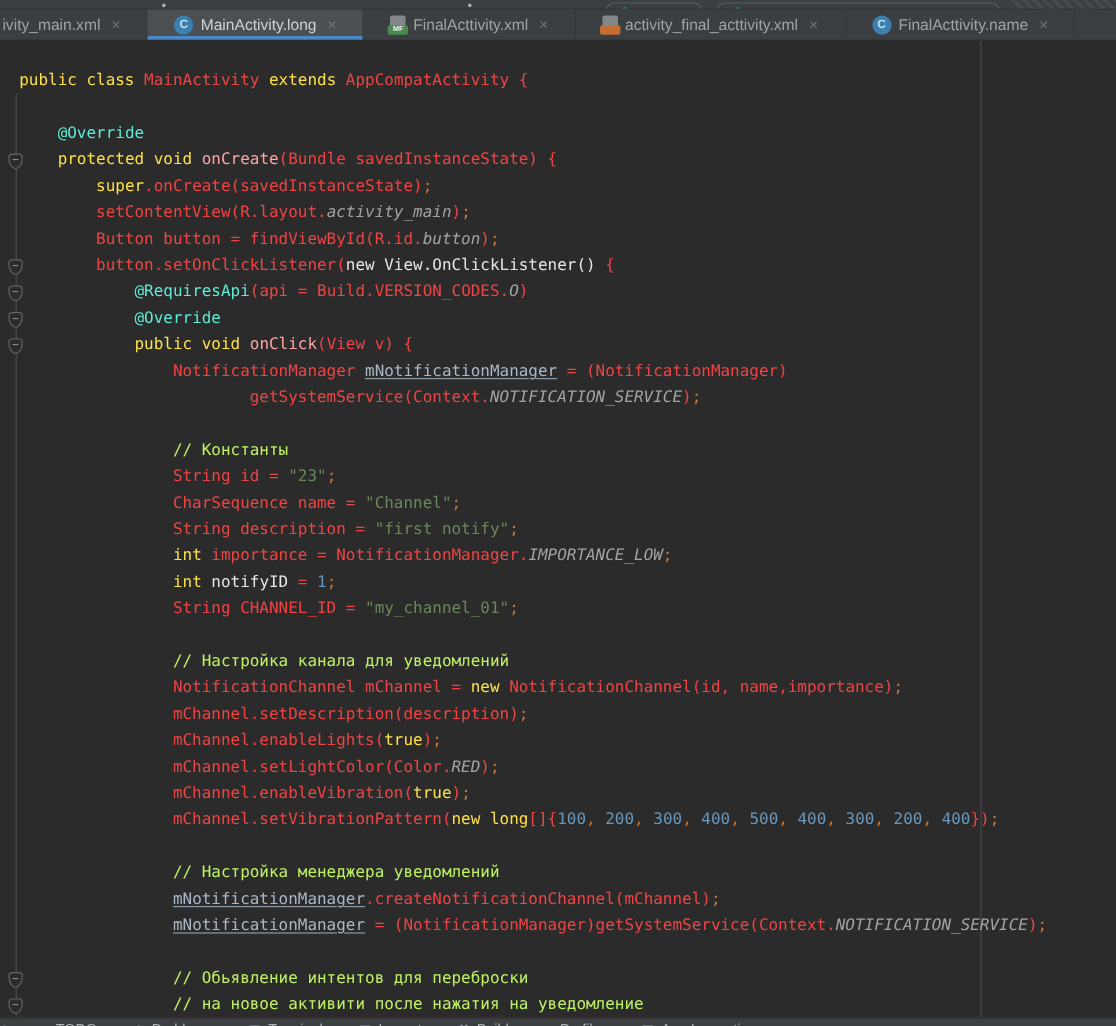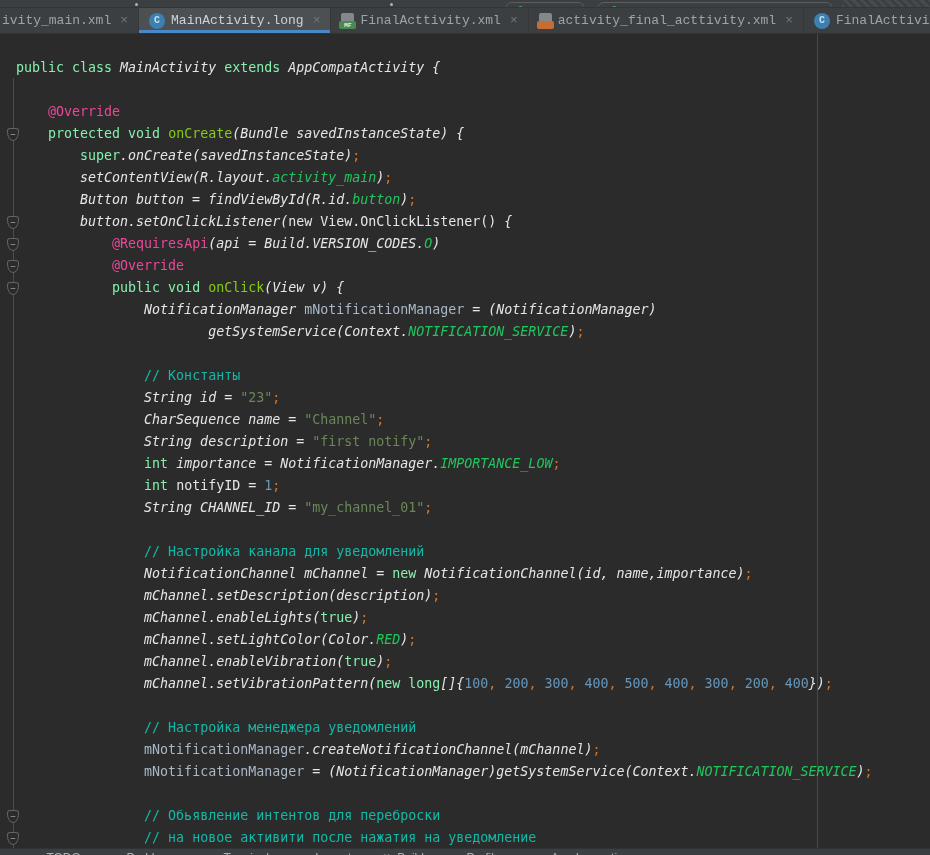--- a/index.html
+++ b/index.html
@@ -16,52 +16,52 @@
   .widget .dot { position:absolute; top:3px; width:5px; height:5px; border-radius:50%; }
   .dot-green { background:var(--green); }
   .dot-light { background:#c3c7ca; width:3px !important; height:3px !important; top:4px !important; }
   .stray-dot { position:absolute; top:3px; width:3px; height:3px; border-radius:50%; background:#aeb2b5; }
   .stripes { position:absolute; right:0; top:0; width:88px; height:8px;
     background:repeating-linear-gradient(45deg,#474a4c 0 3px,#3c3f41 3px 6px); }
 
   
   .tabbar { position:absolute; top:8px; left:0; right:0; height:26px; background:var(--barbg);
     border-bottom:1px solid #323232; display:flex; align-items:stretch; }
-  .tab { position:relative; display:flex; align-items:center; gap:6px; padding:0 10px;
-    font-size:13px; color:#9da3ab; border-right:1px solid #36393a; white-space:nowrap;font-family:Liberation Mono, monospace; }
+  .tab { position:relative; display:flex; align-items:center; gap:6px; padding:0 22px;
+    font-size:13px; color:#9da3ab; border-right:1px solid #36393a; white-space:nowrap; }
   .tab.active { background:#4C5052; color:#ccd1d8; }
   .tab-underline { position:absolute; left:0; right:0; bottom:0; height:3px; background:var(--accent); }
   .tab .close { color:#70767a; font-size:13px; margin-left:3px; }
   .tab.first { padding-left:2px; }
   .icon-class { width:16px; height:16px; border-radius:50%; background:#3D7FAE; color:#BFE3F6;
     font-size:10px; font-weight:bold; display:flex; align-items:center; justify-content:center; flex:none; }
   .icon-file { width:13px; height:15px; background:#85888B; border-radius:2px; position:relative; flex:none; }
   .icon-file .badge { position:absolute; left:-2px; right:-2px; bottom:-1px; height:8px; border-radius:2px;
     font-size:6px; font-weight:bold; color:#eef5ee; display:flex; align-items:center; justify-content:center; }
   .icon-file.mf .badge { background:#4A8A52; }
   .icon-file.axml .badge { background:#C66D34; }
 
   
   .editor { position:absolute; top:34px; left:0; right:0; bottom:7px; background:var(--edbg); overflow:hidden; }
   .margin-guide { position:absolute; left:817px; top:0; bottom:0; width:1px; background:#46494B; }
   .fold-vline { position:absolute; left:13px; top:44px; bottom:0; width:1px; background:#4a4e52; }
   .code { position:absolute; top:23px; left:16px; font-family:"DejaVu Sans Mono","Liberation Mono",monospace;
     font-size:13.3px; line-height:22px; white-space:pre; }
   .code-line { height:22px; }
-  .tok-kw   { color:#86efac; }
-  .tok-meth { color:#84cc16; }
-  .tok-ann  { color:#ec4899; }
-  .tok-def  { color:#e5e5e5;font-style:italic; }
+  .tok-kw   { color:#fde047; }
+  .tok-meth { color:#fca5a5; }
+  .tok-ann  { color:#5eead4; }
+  .tok-def  { color:#ef4444; }
   .tok-dim  { color:#e5e5e5; }
   .tok-str  { color:#6A8759; }
   .tok-num  { color:#6897BB; }
-  .tok-cmt  { color:#14b8a6; }
+  .tok-cmt  { color:#bef264; }
   .tok-semi { color:#CC7832; }
-  .tok-const{ color:#22c55e; font-style:italic;text-align:center; }
-  .tok-field{ color:#A9B7C6; text-underline-offset:2px; text-decoration-color:#8b99a5; }
+  .tok-const{ color:#a3a3a3; font-style:italic;text-align:center; }
+  .tok-field{ color:#A9B7C6; text-decoration:underline; text-underline-offset:2px; text-decoration-color:#8b99a5; }
   .fold-marker { position:absolute; left:7px; width:12px; height:13px; border:1px solid #5f646a;
     background:var(--edbg); border-radius:3px 3px 6px 6px / 3px 3px 9px 9px; color:#9aa0a6;
     font-size:9px; line-height:11px; text-align:center; z-index:2;
     font-family:"DejaVu Sans Mono",monospace; }
 
   
   .statusbar { position:absolute; left:0; top:848px; width:930px; height:24px; background:var(--barbg);
     border-top:1px solid #323232; display:flex; align-items:flex-start; gap:30px;
     padding:2px 0 0 34px; font-size:12px; color:#ADB2B8; }
   .status-item { display:flex; align-items:center; gap:6px; white-space:nowrap; }

